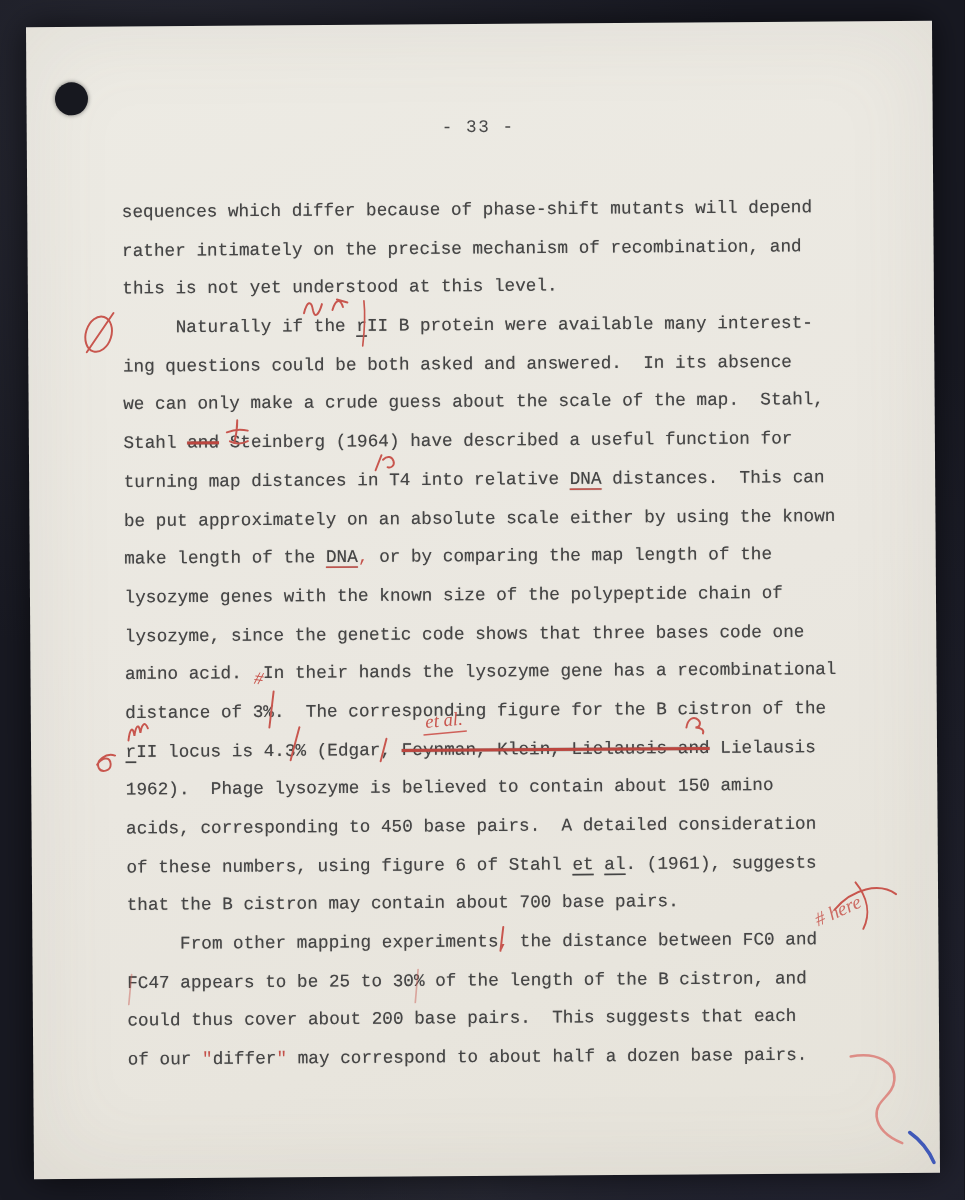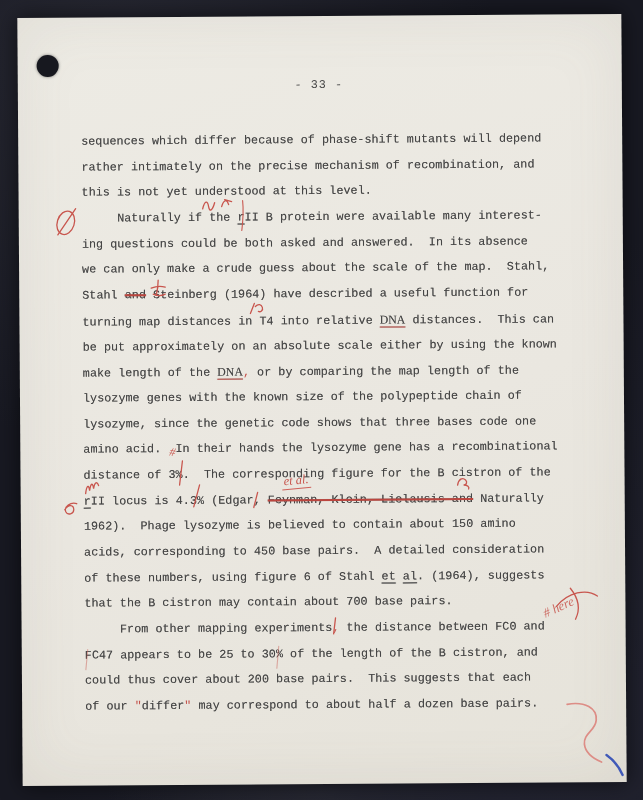--- a/index.html
+++ b/index.html
@@ -26,21 +26,21 @@
     position:absolute;left:63px;top:62px;width:476px;text-align:center;
     font-size:11.8px;color:#4a4a4a;letter-spacing:1px;
   }
   .typed{
     position:absolute;left:63px;top:112px;
     font-size:11.8px;line-height:25.7px;color:#454545;
     text-shadow:0 0 0.5px rgba(70,70,70,0.55);
   }
   .line{white-space:pre;height:25.7px;}
   .u{text-decoration:underline;text-underline-offset:3px;text-decoration-thickness:1.1px;}
-  .u-red{text-decoration:underline;text-decoration-color:#c4514a;text-underline-offset:3px;text-decoration-thickness:1.4px;font-family:Liberation Serif, serif;}
+  .u-red{text-decoration:underline;text-decoration-color:#c4514a;text-underline-offset:3px;text-decoration-thickness:1.4px;}
   .ink-red{color:#c4514a;text-shadow:none;}
   .strike{text-decoration:line-through;text-decoration-color:#bc463f;text-decoration-thickness:1.6px;}
   .hand{
     position:absolute;color:#c8564e;text-shadow:none;
     font-family:"Liberation Serif", serif;font-style:italic;
   }
   .hand-hash{left:149px;top:428px;font-size:12px;transform:rotate(8deg);}
   .hand-etal{
     left:261px;top:457px;font-size:12.5px;transform:rotate(-5deg);
     border-bottom:1px solid #cf6059;padding:0 2px 0 2px;
@@ -66,24 +66,24 @@
       <div class="line"><span>ing questions could be both asked and answered.  In its absence</span></div>
       <div class="line"><span>we can only make a crude guess about the scale of the map.  Stahl,</span></div>
       <div class="line"><span>Stahl </span><span class="strike">and</span><span> Steinberg (1964) have described a useful function for</span></div>
       <div class="line"><span>turning map distances in T4 into relative </span><span class="u-red">DNA</span><span> distances.  This can</span></div>
       <div class="line"><span>be put approximately on an absolute scale either by using the known</span></div>
       <div class="line"><span>make length of the </span><span class="u-red">DNA</span><span class="ink-red">,</span><span> or by comparing the map length of the</span></div>
       <div class="line"><span>lysozyme genes with the known size of the polypeptide chain of</span></div>
       <div class="line"><span>lysozyme, since the genetic code shows that three bases code one</span></div>
       <div class="line"><span>amino acid.  In their hands the lysozyme gene has a recombinational</span></div>
       <div class="line"><span>distance of 3%.  The corresponding figure for the B cistron of the</span></div>
-      <div class="line"><span class="u">r</span><span>II locus is 4.3% (Edgar, </span><span class="strike">Feynman, Klein, Lielausis and</span><span> Naturally</span></div>
+      <div class="line"><span class="u">r</span><span>II locus is 4.3% (Edgar, </span><span class="strike">Feynman, Klein, Lielausis and</span><span> Lielausis</span></div>
       <div class="line"><span>1962).  Phage lysozyme is believed to contain about 150 amino</span></div>
       <div class="line"><span>acids, corresponding to 450 base pairs.  A detailed consideration</span></div>
-      <div class="line"><span>of these numbers, using figure 6 of Stahl </span><span class="u">et</span><span> </span><span class="u">al</span><span>. (1964), suggests</span></div>
+      <div class="line"><span>of these numbers, using figure 6 of Stahl </span><span class="u">et</span><span> </span><span class="u">al</span><span>. (1961), suggests</span></div>
       <div class="line"><span>that the B cistron may contain about 700 base pairs.</span></div>
       <div class="line"><span>     From other mapping experiments</span><span class="ink-red">,</span><span> the distance between FC0 and</span></div>
       <div class="line"><span>FC47 appears to be 25 to 30% of the length of the B cistron, and</span></div>
       <div class="line"><span>could thus cover about 200 base pairs.  This suggests that each</span></div>
       <div class="line"><span>of our </span><span class="ink-red">"</span><span>differ</span><span class="ink-red">"</span><span> may correspond to about half a dozen base pairs.</span></div>
     </div>
 
     <span class="hand hand-hash">#</span>
     <span class="hand hand-etal">et al.</span>
     <span class="hand hand-note"># here</span>

